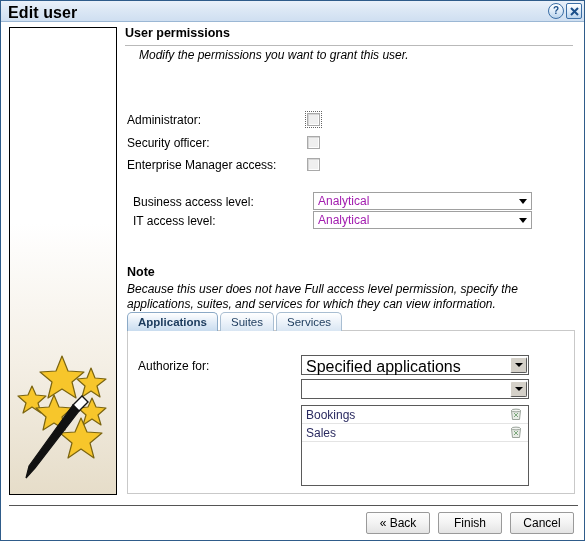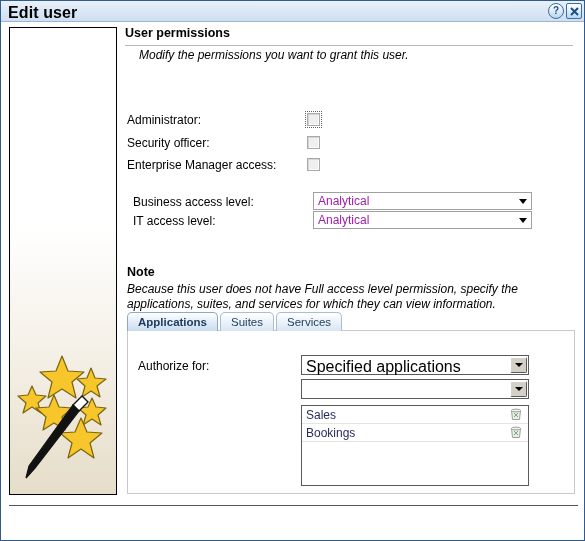--- a/index.html
+++ b/index.html
@@ -428,38 +428,43 @@
 
       <div class="combo" style="top:48px">
         <span class="val"></span>
         <span class="btn">
             <i></i>
           </span>
       </div>
 
       <div class="listbox">
         <div class="list-item">
+          <span class="name">Bookings</span>
+          <span class="trash">
+            <svg width="12" height="13" viewBox="0 0 12 13">
+              <path d="M1.5 2.5 h9 l-1 9 h-7 z" fill="#e8ece6" stroke="#9aa39a" stroke-width="1"></path>
+              <ellipse cx="6" cy="2.5" rx="4.5" ry="1.4" fill="#f2f4f1" stroke="#9aa39a" stroke-width="1"></ellipse>
+              <path d="M4 5 l4 4 M8 5 l-4 4" stroke="#7da87d" stroke-width="1" fill="none"></path>
+            </svg>
+          </span>
+        </div>
+        <div class="list-item">
           <span class="name">Sales</span>
           <span class="trash">
             <svg width="12" height="13" viewBox="0 0 12 13">
               <path d="M1.5 2.5 h9 l-1 9 h-7 z" fill="#e8ece6" stroke="#9aa39a" stroke-width="1"></path>
               <ellipse cx="6" cy="2.5" rx="4.5" ry="1.4" fill="#f2f4f1" stroke="#9aa39a" stroke-width="1"></ellipse>
               <path d="M4 5 l4 4 M8 5 l-4 4" stroke="#7da87d" stroke-width="1" fill="none"></path>
             </svg>
           </span>
         </div>
-        <div class="list-item">
-          <span class="name">Bookings</span>
-          <span class="trash">
-            <svg width="12" height="13" viewBox="0 0 12 13">
-              <path d="M1.5 2.5 h9 l-1 9 h-7 z" fill="#e8ece6" stroke="#9aa39a" stroke-width="1"></path>
-              <ellipse cx="6" cy="2.5" rx="4.5" ry="1.4" fill="#f2f4f1" stroke="#9aa39a" stroke-width="1"></ellipse>
-              <path d="M4 5 l4 4 M8 5 l-4 4" stroke="#7da87d" stroke-width="1" fill="none"></path>
-            </svg>
-          </span>
-        </div>
       </div>
     </div>
   </div>
 
   <div class="footer-rule"></div>
+  <div class="footer">
+    <div class="btn">« Back</div>
+    <div class="btn">Finish</div>
+    <div class="btn">Cancel</div>
+  </div>
 
 </div>
 
 </body></html>

